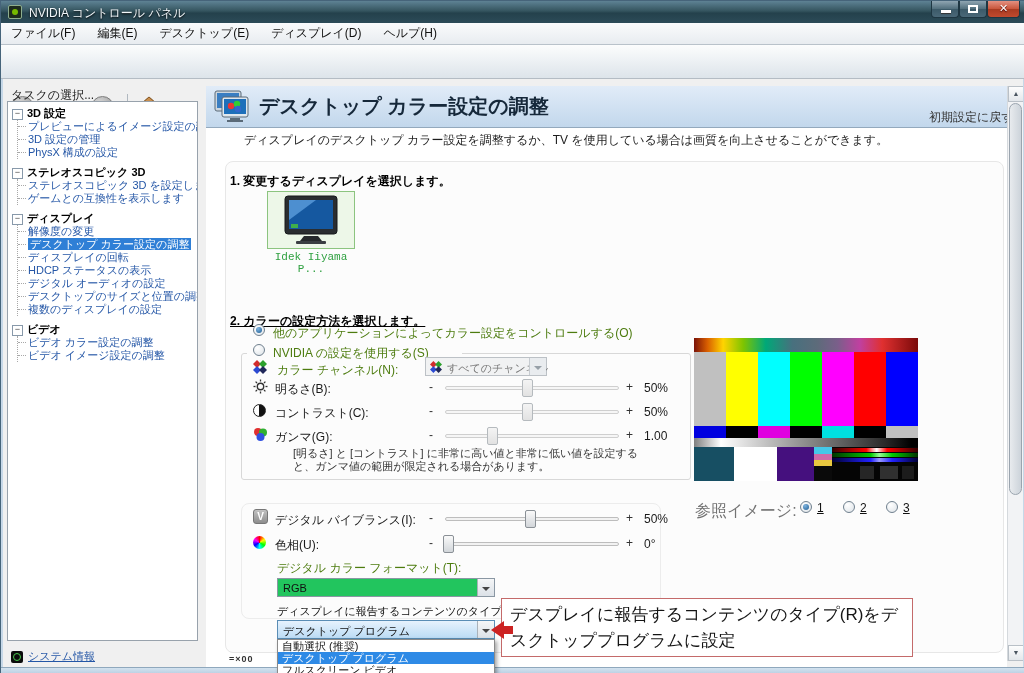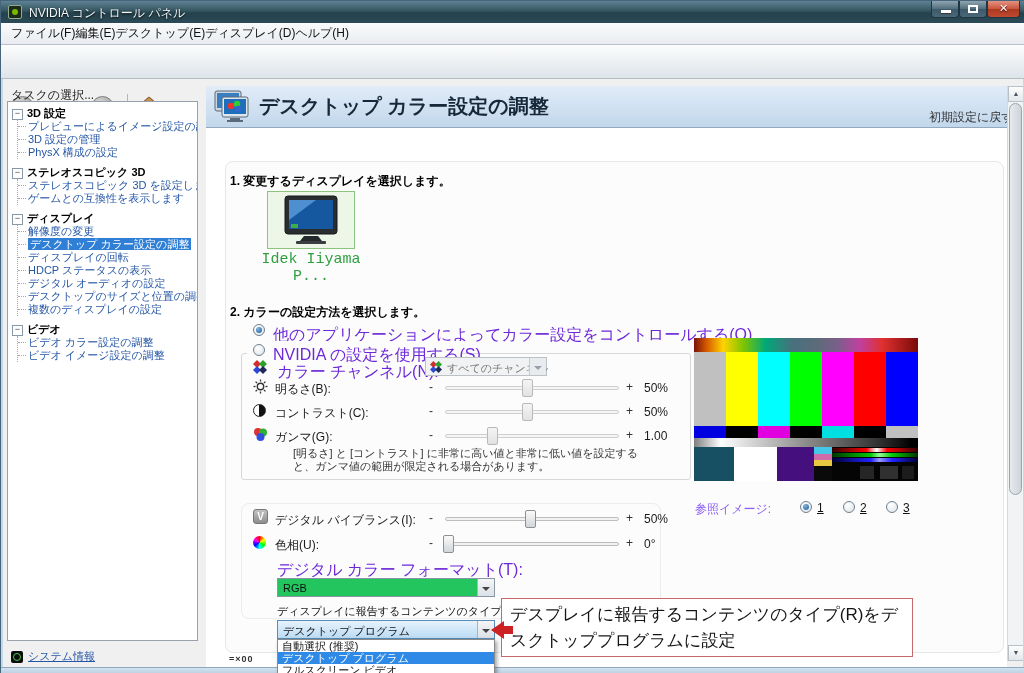--- a/index.html
+++ b/index.html
@@ -15,21 +15,21 @@
   .winbtn{top:0;height:17px;border:1px solid #1e3642;border-top:none;border-radius:0 0 4px 4px;background:linear-gradient(#8fa5b2,#53707e 48%,#3c5a69 52%,#4a6startup878);box-sizing:border-box;}
   .winbtn{background:linear-gradient(#8fa5b2,#53707e 48%,#3c5a69 52%,#4a6878);}
   .btn-min{left:930px;width:28px;}
   .btn-max{left:958px;width:28px;}
   .btn-close{left:986px;width:33px;background:linear-gradient(#e49181,#c9573d 48%,#a93b22 52%,#c04a2e);}
   .glyph-min{position:absolute;left:9px;top:9px;width:10px;height:3px;background:#fff;box-shadow:0 1px 1px #333;}
   .glyph-max{position:absolute;left:8px;top:4px;width:10px;height:8px;border:2px solid #fff;box-sizing:border-box;}
   .glyph-close{position:absolute;left:0;top:1px;width:100%;text-align:center;color:#fff;font-size:11px;font-weight:bold;text-shadow:0 1px 1px #400;}
 
   
-  .menubar{left:0;top:22px;width:1024px;height:22px;background:linear-gradient(#fafbfc,#e8ecf0);border-bottom:1px solid #b9c2ca;box-sizing:border-box;display:flex;align-items:center;padding-left:10px;}
+  .menubar{left:0;top:22px;width:1024px;height:22px;background:linear-gradient(#fafbfc,#e8ecf0);border-bottom:1px solid #b9c2ca;box-sizing:border-box;display:flex;align-items:center;padding-left:10px;gap:22px;}
   .menu-item{font-size:12px;color:#111;}
 
   
   .toolbar{left:0;top:44px;width:1024px;height:34px;background:linear-gradient(#fcfdfd,#dde4ea);border-bottom:1px solid #b4bcc4;box-sizing:border-box;}
   .navcircle{top:51px;width:23px;height:23px;border-radius:50%;background:radial-gradient(circle at 35% 30%,#d9d9d9,#8e8e8e);border:1px solid #7c7c7c;box-sizing:border-box;color:#fff;font-size:14px;font-weight:bold;text-align:center;line-height:21px;}
   .nav-back{left:10px;}
   .nav-fwd{left:90px;}
   .back-label{left:40px;top:57px;font-size:12px;color:#9aa0a6;}
   .nav-caret{left:72px;top:60px;width:0;height:0;border-left:4px solid transparent;border-right:4px solid transparent;border-top:5px solid #8a9096;}
   .tool-sep{left:126px;top:49px;width:1px;height:26px;background:#b0b8c0;}
@@ -57,26 +57,26 @@
   .restore{left:928px;top:108px;font-size:12px;color:#333;}
   .c-desc{left:243px;top:131px;font-size:12px;color:#1d1d1d;}
   .content-bg{left:205px;top:127px;width:801px;height:539px;background:#fff;}
   .panel{left:224px;top:160px;width:779px;height:492px;background:#fcfcfc;border:1px solid #e7e7e7;border-radius:8px;box-sizing:border-box;}
   .hdr-icon{left:213px;top:88px;width:36px;height:34px;}
 
   .sec-title{font-size:12px;font-weight:bold;color:#000;}
 
   
   .tile{left:266px;top:190px;width:88px;height:58px;background:#edf7e8;border:1px solid #8cc47f;box-sizing:border-box;}
-  .tile-label{left:258px;top:250px;width:104px;text-align:center;font-size:15px;color:#2fa040;font-family:"Liberation Mono","DejaVu Sans Mono",monospace;}
+  .tile-label{left:258px;top:250px;width:104px;text-align:center;font-size:11px;color:#2fa040;font-family:"Liberation Mono","DejaVu Sans Mono",monospace;}
 
   
   .radio{width:12px;height:12px;border-radius:50%;border:1px solid #70808e;background:radial-gradient(circle at 35% 30%,#fff,#dde3e8);box-sizing:border-box;}
   .radio.on:before{content:"";position:absolute;left:2px;top:2px;width:6px;height:6px;border-radius:50%;background:radial-gradient(circle at 35% 30%,#7fb4df,#1e5d94);}
-  .rlabel{font-size:16px;color:#6d28d9;}
+  .rlabel{font-size:12px;color:#4d7c0f;}
 
   
   .groupbox{left:240px;top:352px;width:450px;height:127px;border:1px solid #d8d8d8;border-radius:3px;box-sizing:border-box;}
   .mask{background:#fcfcfc;}
   .faintbox{left:240px;top:502px;width:420px;height:116px;border:1px solid #ececec;border-radius:8px;box-sizing:border-box;}
 
   
   .srow{height:20px;width:430px;}
   .srow .slabel{position:absolute;left:24px;top:3px;font-size:12px;color:#1a1a1a;}
   .srow .sminus{position:absolute;left:178px;top:2px;font-size:12px;color:#333;}
@@ -134,21 +134,21 @@
   .tb-strips .s2{height:6px;background:#d06aa8;}
   .tb-strips .s3{height:6px;background:#e8c840;}
   .tb-strips .s4{flex:1;background:#0a0a0a;}
   .tb-right{flex:1;background:#050505;position:relative;}
   .tb-line{position:absolute;left:0;right:0;height:4px;}
   .l-red{top:1px;background:linear-gradient(90deg,#300,#f00 40%,#fff 52%,#f00 64%,#300);}
   .l-green{top:6px;background:linear-gradient(90deg,#030,#0c0 45%,#9f9 55%,#0c0 70%,#030);}
   .l-blue{top:11px;background:linear-gradient(90deg,#003,#22f 45%,#99f 55%,#22f 70%,#003);}
   .tb-sq{position:absolute;bottom:2px;height:13px;background:#262626;}
 
-  .ref-label{font-size:12px;color:#8b5cf6;}
+  .ref-label{font-size:16px;color:#737373;}
   .ref-num{font-size:12px;color:#111;text-decoration:underline;}
 
   
   .sbar{left:1006px;top:85px;width:16px;height:575px;background:#f2f3f5;border-left:1px solid #d5d9dd;box-sizing:border-box;}
   .sbtn{position:absolute;left:0;width:16px;height:16px;background:linear-gradient(#fdfdfd,#e3e7eb);border:1px solid #b9c0c7;box-sizing:border-box;text-align:center;font-size:7px;color:#4a5560;line-height:14px;}
   .sthumbv{position:absolute;left:1px;width:13px;top:17px;height:392px;background:linear-gradient(90deg,#e8ebee,#ccd3da);border:1px solid #9aa4ae;border-radius:7px;box-sizing:border-box;}
 
   .watermark{left:228px;top:653px;font-size:9px;font-weight:bold;color:#333;letter-spacing:1px;}
 
   .bottomframe{left:0;top:666px;width:1024px;height:7px;background:linear-gradient(#d3e2ef,#b9cfe2);border-top:1px solid #8fa8bd;box-sizing:border-box;}
@@ -249,36 +249,37 @@
       <rect x="10" y="10" width="22" height="15" fill="#1d6fba"></rect>
       <circle cx="17" cy="17" r="3.2" fill="#e33"></circle>
       <circle cx="23" cy="15" r="3.2" fill="#3c3"></circle>
       <circle cx="24" cy="20" r="3.2" fill="#36c"></circle>
       <rect x="16" y="29" width="10" height="2" fill="#5a6a78"></rect>
       <rect x="13" y="31" width="16" height="2" fill="#5a6a78"></rect>
     </svg>
   </div>
   <div class="abs c-title">デスクトップ カラー設定の調整</div>
   <div class="abs restore">初期設定に戻す</div>
+  <div class="abs c-desc">ディスプレイのデスクトップ カラー設定を調整するか、TV を使用している場合は画質を向上させることができます。</div>
   <div class="abs panel"></div>
 
   <div class="abs sec-title" style="left:229px;top:172px;">1. 変更するディスプレイを選択します。</div>
   <div class="abs tile">
     <svg width="86" height="56" viewBox="0 0 86 56">
       <rect x="17" y="4" width="52" height="38" rx="3" fill="#2a2d30" stroke="#17191b"></rect>
       <rect x="21" y="8" width="44" height="29" fill="#1558a0"></rect>
       <polygon points="21,8 48,8 21,28" fill="#4d8fd0"></polygon>
       <rect x="23" y="32" width="7" height="4" fill="#3fae4a"></rect>
       <polygon points="36,44 50,44 54,49 32,49" fill="#26292c"></polygon>
       <rect x="28" y="49" width="30" height="3" rx="1" fill="#3a3e42"></rect>
     </svg>
   </div>
   <div class="abs tile-label">Idek Iiyama P...</div>
 
-  <div class="abs sec-title" style="left:229px;top:303px;">2. カラーの設定方法を選択します。</div>
+  <div class="abs sec-title" style="left:229px;top:312px;text-decoration:underline;">2. カラーの設定方法を選択します。</div>
   <div class="abs radio on" style="left:252px;top:323px;"></div>
   <div class="abs rlabel" style="left:272px;top:324px;">他のアプリケーションによってカラー設定をコントロールする(O)</div>
   <div class="abs groupbox"></div>
   <div class="abs mask" style="left:246px;top:340px;width:215px;height:17px;"></div>
   <div class="abs radio" style="left:252px;top:343px;"></div>
   <div class="abs rlabel" style="left:272px;top:344px;">NVIDIA の設定を使用する(S)</div>
 
   <div class="abs" style="left:252px;top:359px;width:14px;height:14px;">
     <svg width="14" height="14" viewBox="0 0 14 14">
       <polygon points="4,0 8,4 4,8 0,4" fill="#d22c2c"></polygon>

